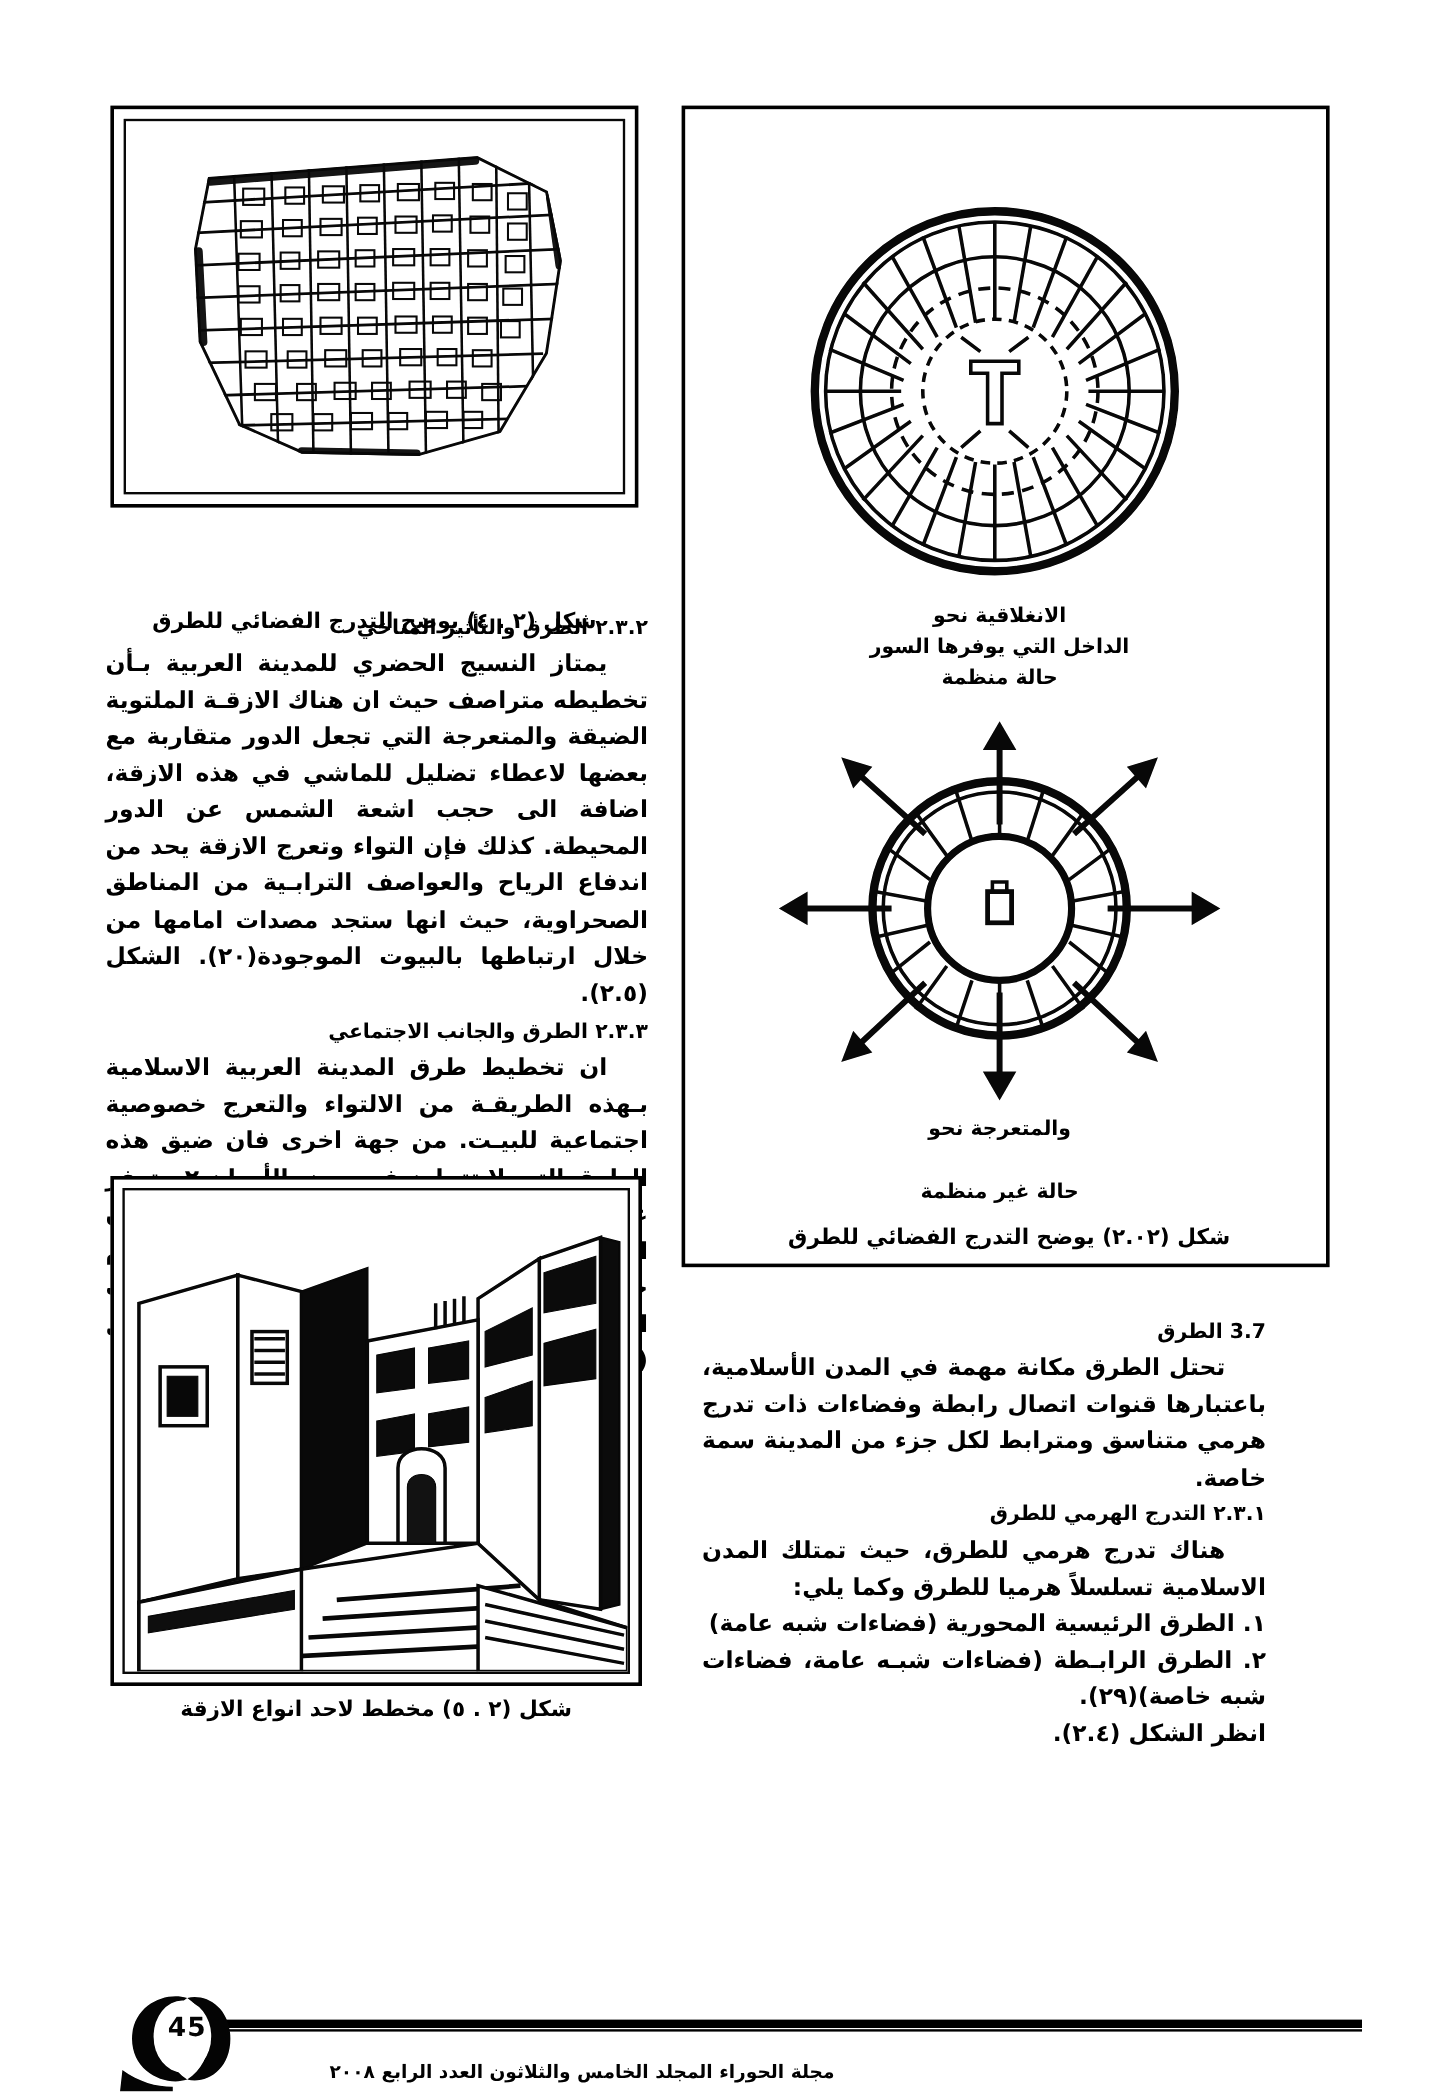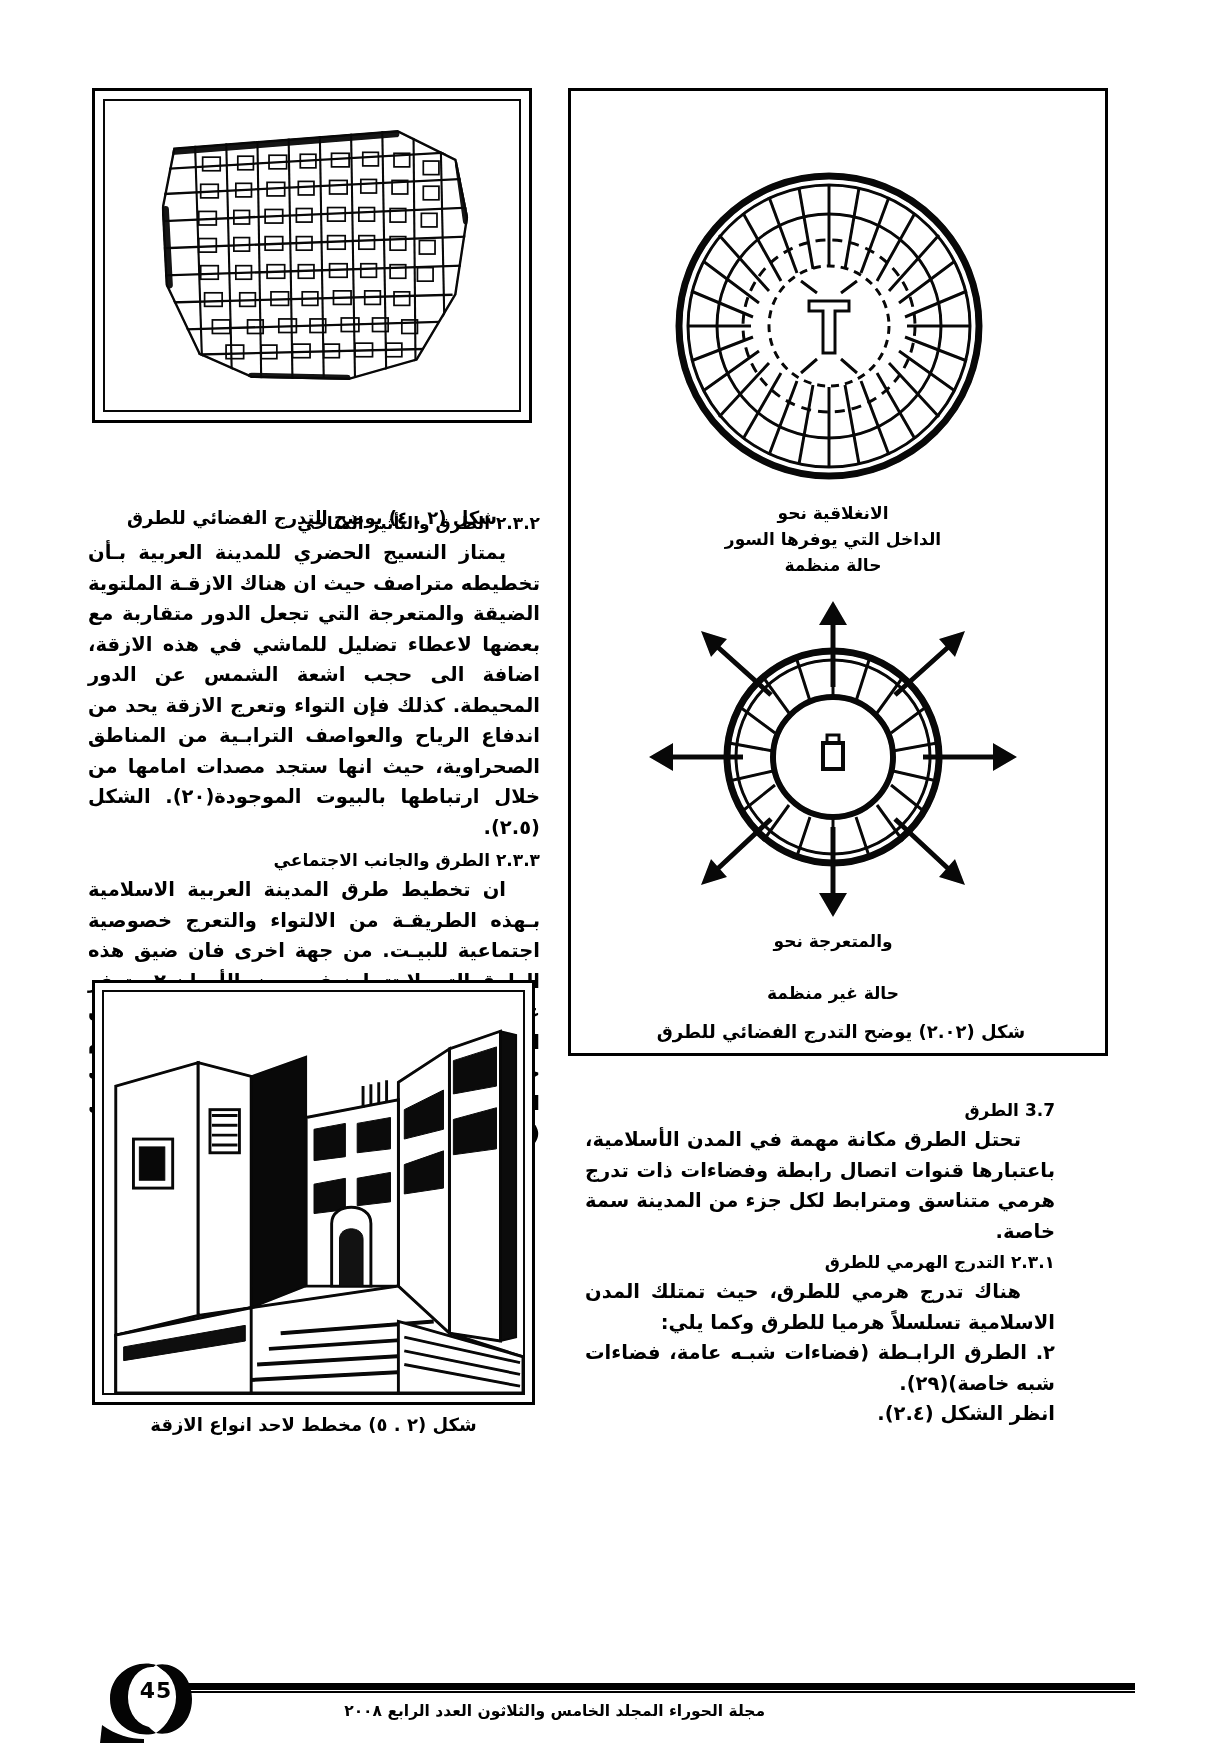--- a/index.html
+++ b/index.html
@@ -178,26 +178,26 @@
   #footer-badge {
     position: absolute;
     left: 92px;
     top: 0px;
     width: 120px;
     height: 88px;
   }
   #footer-journal {
     position: absolute;
     left: 205px;
-    top: 47px;
+    top: 63px;
     width: 560px;
     font-size: 15.5px;
     font-weight: 700;
     letter-spacing: -0.4px;
-    text-align: right;
+    text-align: center;
     direction: rtl;
     color: #0a0a0a;
   }
   #footer-pagenum {
     position: absolute;
     left: 34px;
     top: 23px;
     width: 60px;
     text-align: center;
     font-size: 22px;
@@ -516,20 +516,21 @@
     <div class="ar caption" style="position:absolute;left:20px;top:928px;width:500px;">شكل (٢.٠٢) يوضح التدرج الفضائي للطرق</div>
   </div>
 
   <div id="right-text">
     <div class="ar heading">3.7 الطرق</div>
     <div class="ar body-text" style="text-indent:34px;">تحتل الطرق مكانة مهمة في المدن الأسلامية، باعتبارها قنوات اتصال رابطة وفضاءات ذات تدرج هرمي متناسق ومترابط لكل جزء من المدينة سمة خاصة.</div>
 
     <div class="ar heading">٢.٣.١ التدرج الهرمي للطرق</div>
     <div class="ar body-text" style="text-indent:34px;">هناك تدرج هرمي للطرق، حيث تمتلك المدن الاسلامية تسلسلاً هرميا للطرق وكما يلي:</div>
 
+    <div class="ar body-text">١. الطرق الرئيسية المحورية (فضاءات شبه عامة)</div>
     <div class="ar body-text">٢. الطرق الرابـطة (فضاءات شبـه عامة، فضاءات شبه خاصة)(٢٩).</div>
     <div class="ar body-text">انظر الشكل (٢.٤).</div>
   </div>
 
   <div id="footer">
     <div id="footer-rule"></div>
     <div id="footer-rule2"></div>
 
     <div id="footer-badge">
       <svg viewBox="0 0 120 88" width="120" height="88">

